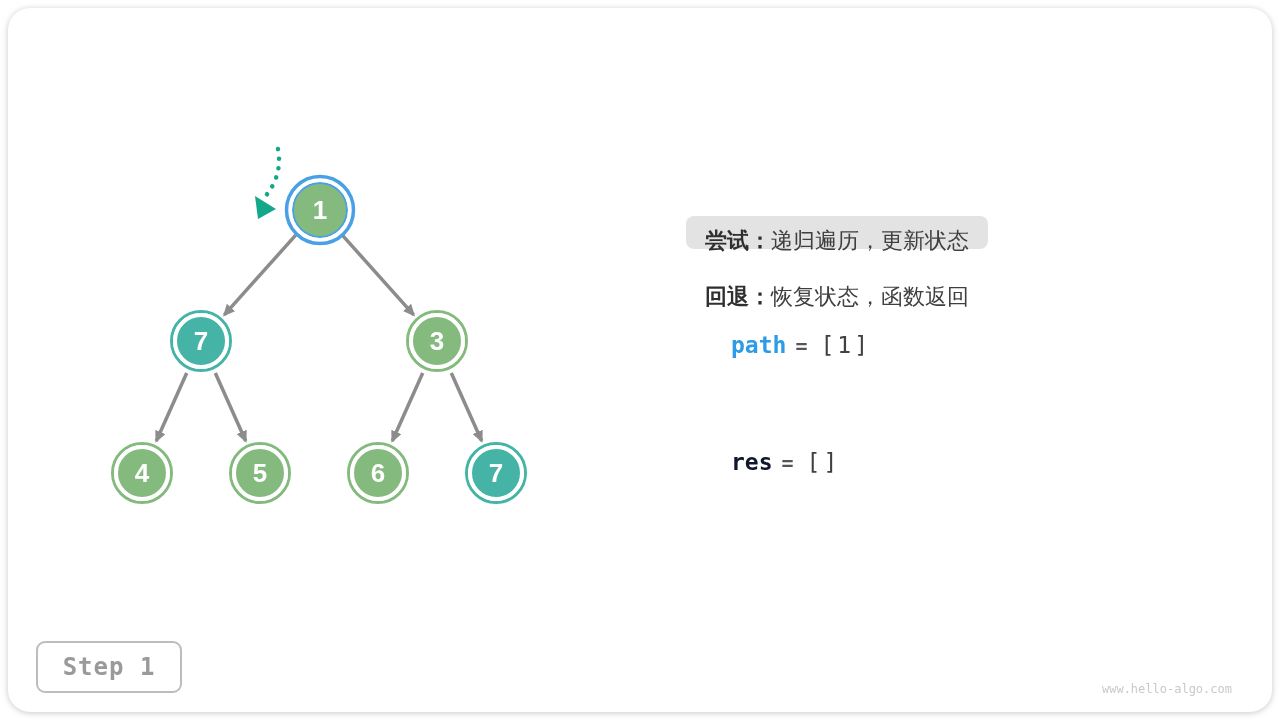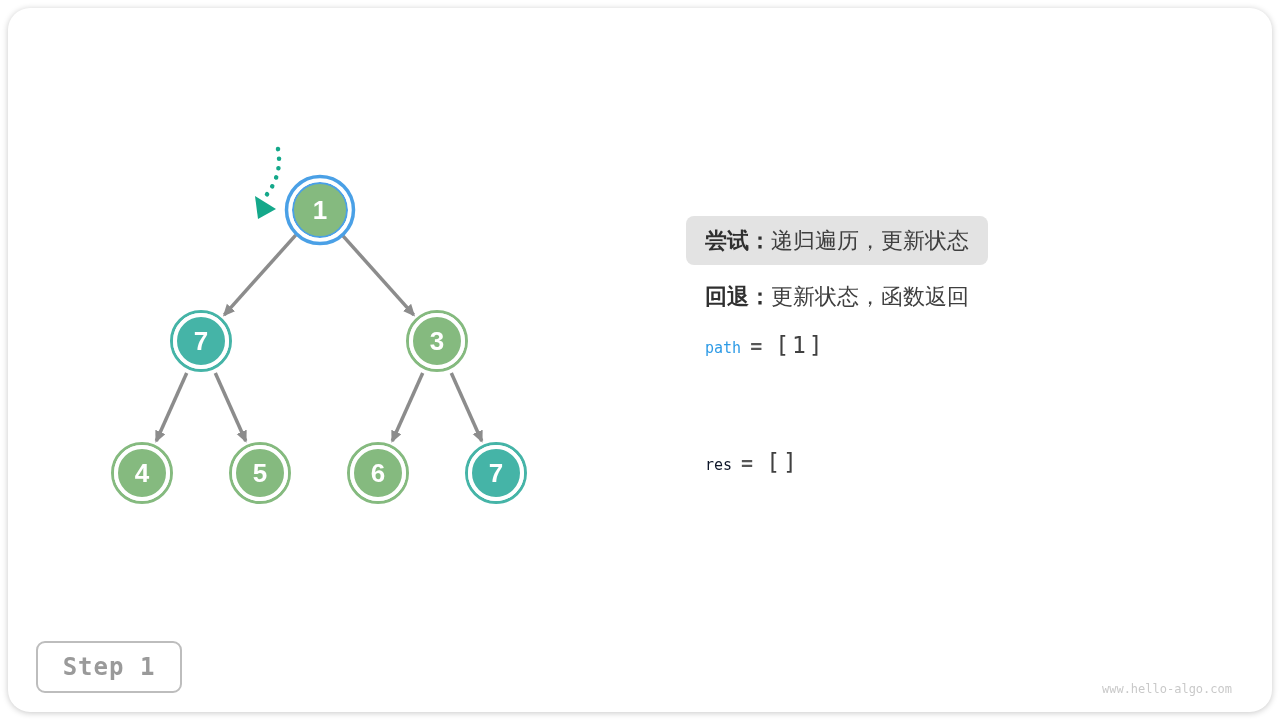--- a/index.html
+++ b/index.html
@@ -19,35 +19,35 @@
   }
   svg.tree { position: absolute; left: 0; top: 0; }
   svg.tree text {
     font-family: "Liberation Sans", "DejaVu Sans", sans-serif;
     font-size: 26px; font-weight: 600;
     fill: #ffffff; text-anchor: middle;
   }
   .panel { position: absolute; left: 686px; top: 216px; width: 470px; }
   .try-box {
     display: inline-block;
-    height: 49px; line-height: 49px;
+    height: 33px; line-height: 49px;
     padding: 0 19px;
     background: #e3e3e3;
     border-radius: 8px;
     white-space: nowrap;
   }
   .cjk { font-size: 22px; color: #3f3f3f; white-space: nowrap; }
   .cjk-label { font-weight: 700; color: #2f2f2f; }
   .back-row { position: absolute; left: 19px; top: 66px; height: 30px; line-height: 30px; }
   .code-row { position: absolute; left: 19px; height: 30px; line-height: 30px; white-space: nowrap; }
   .code-row.path-row { top: 114px; }
   .code-row.res-row  { top: 231px; }
   .var {
     font-family: "DejaVu Sans Mono", "Liberation Mono", monospace;
-    font-size: 15px; font-weight: 400;
+    font-size: 23px; font-weight: 700; margin-left: 26px;
   }
   .var.path-color { color: #2e9be6; }
   .var.res-color  { color: #0f172a; }
   .eq {
     font-family: "DejaVu Sans Mono", "Liberation Mono", monospace;
     font-size: 20px; font-weight: 600; color: #565656;
     margin: 0 13px 0 9px;
   }
   .val {
     font-family: "DejaVu Sans Mono", "Liberation Mono", monospace;
@@ -140,21 +140,21 @@
     <circle cx="496" cy="473" r="26" fill="#45b4a7" stroke="#ffffff" stroke-width="4"></circle>
     <text x="496" y="482">7</text>
   </g>
 </svg>
 
 <div class="panel">
   <div class="try-box">
     <span class="cjk cjk-label">尝试：</span><span class="cjk">递归遍历，更新状态</span>
   </div>
   <div class="back-row">
-    <span class="cjk cjk-label">回退：</span><span class="cjk">更新状态，函数返回</span>
+    <span class="cjk cjk-label">回退：</span><span class="cjk">恢复状态，函数返回</span>
   </div>
   <div class="code-row path-row">
     <span class="var path-color">path</span><span class="eq">=</span><span class="val">[1]</span>
   </div>
   <div class="code-row res-row">
     <span class="var res-color">res</span><span class="eq">=</span><span class="val">[]</span>
   </div>
 </div>
 
 <div class="step-badge">

